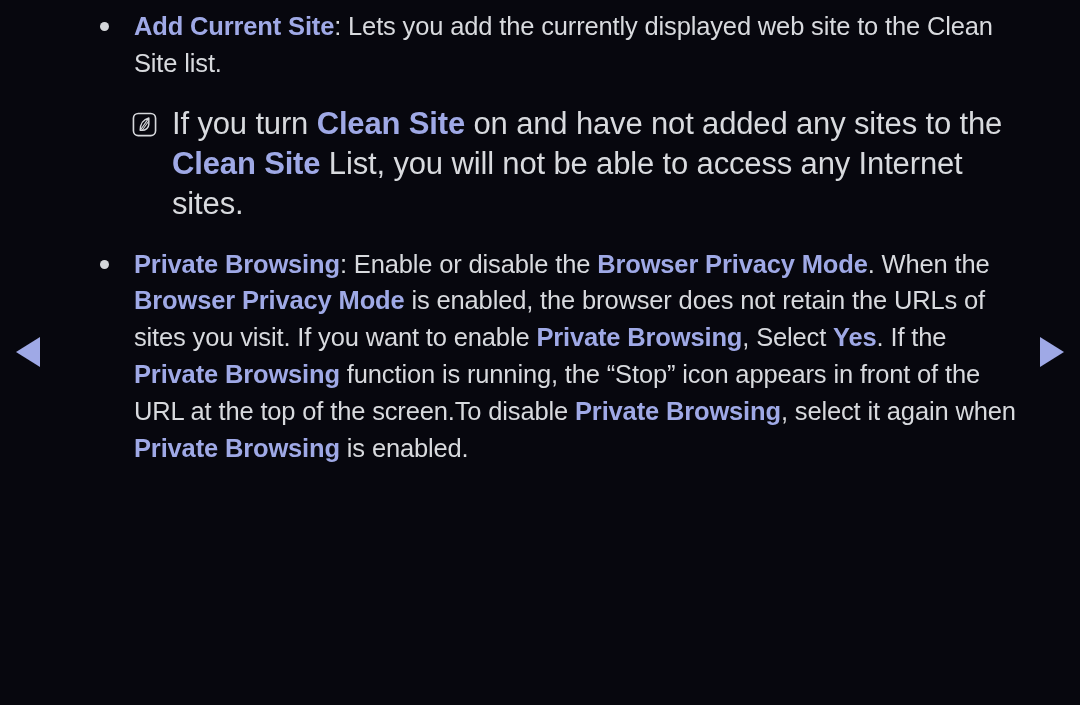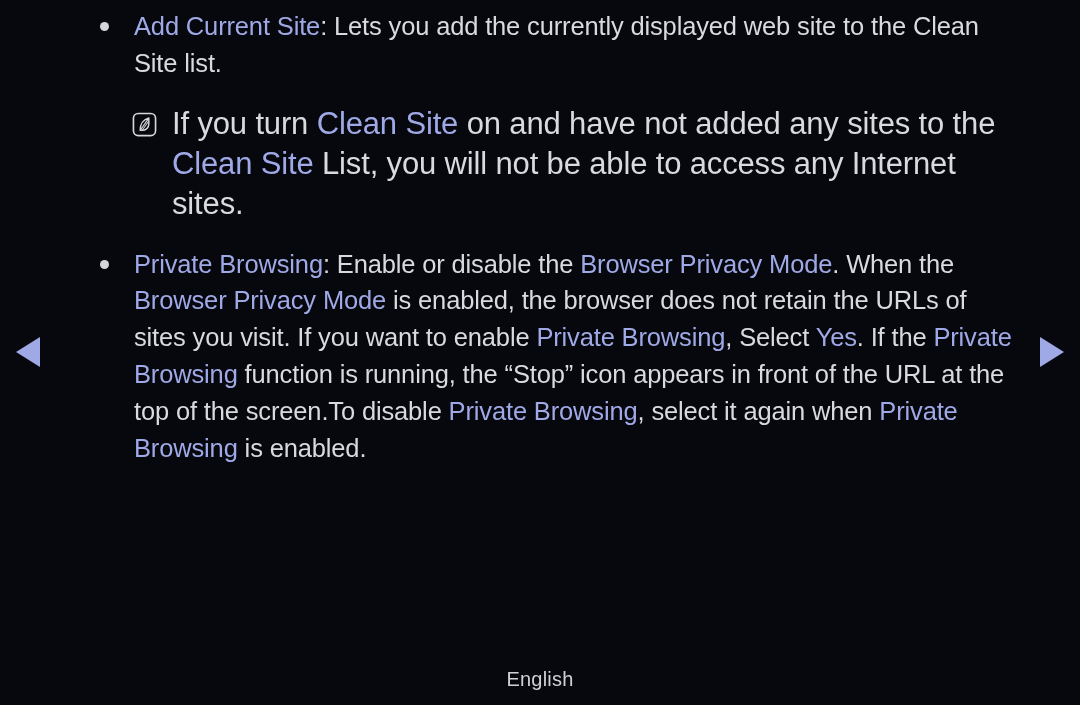--- a/index.html
+++ b/index.html
@@ -65,21 +65,21 @@
   }
   .note-para {
     padding-left: 38px;
     font-size: 31px;
     line-height: 40px;
     letter-spacing: -0.15px;
   }
 
   .hl {
     color: #9fa9e6;
-    font-weight: normal;
+    font-weight: bold;
   }
 
   .gap-sm { height: 10px; }
   .gap-md { height: 20px; }
 
   
   .nav-arrow {
     position: absolute;
     top: 337px;
     width: 0;
@@ -136,15 +136,14 @@
       <div class="block bullet-block">
         <span class="bullet"></span>
         <div class="para"><span class="hl" style="color: rgb(159, 169, 230);">Private Browsing</span><span>: Enable or disable the </span><span class="hl" style="color: rgb(159, 169, 230);">Browser Privacy Mode</span><span>. When the </span><span class="hl" style="color: rgb(159, 169, 230);">Browser Privacy Mode</span><span> is enabled, the browser does not retain the URLs of sites you visit. If you want to enable </span><span class="hl" style="color: rgb(159, 169, 230);">Private Browsing</span><span>, Select </span><span class="hl" style="color: rgb(159, 169, 230);">Yes</span><span>. If the </span><span class="hl" style="color: rgb(159, 169, 230);">Private Browsing</span><span> function is running, the “Stop” icon appears in front of the URL at the top of the screen.To disable </span><span class="hl" style="color: rgb(159, 169, 230);">Private Browsing</span><span>, select it again when </span><span class="hl" style="color: rgb(159, 169, 230);">Private Browsing</span><span> is enabled.</span></div>
       </div>
     </div>
 
   <div class="nav-arrow" id="nav-prev" style="border-right-color: rgb(159, 169, 230);"></div>
 
   <div class="nav-arrow" id="nav-next" style="border-left-color: rgb(159, 169, 230);"></div>
 
-  <div id="footer-language">English</div>
 
 </div>
 
 </body></html>

